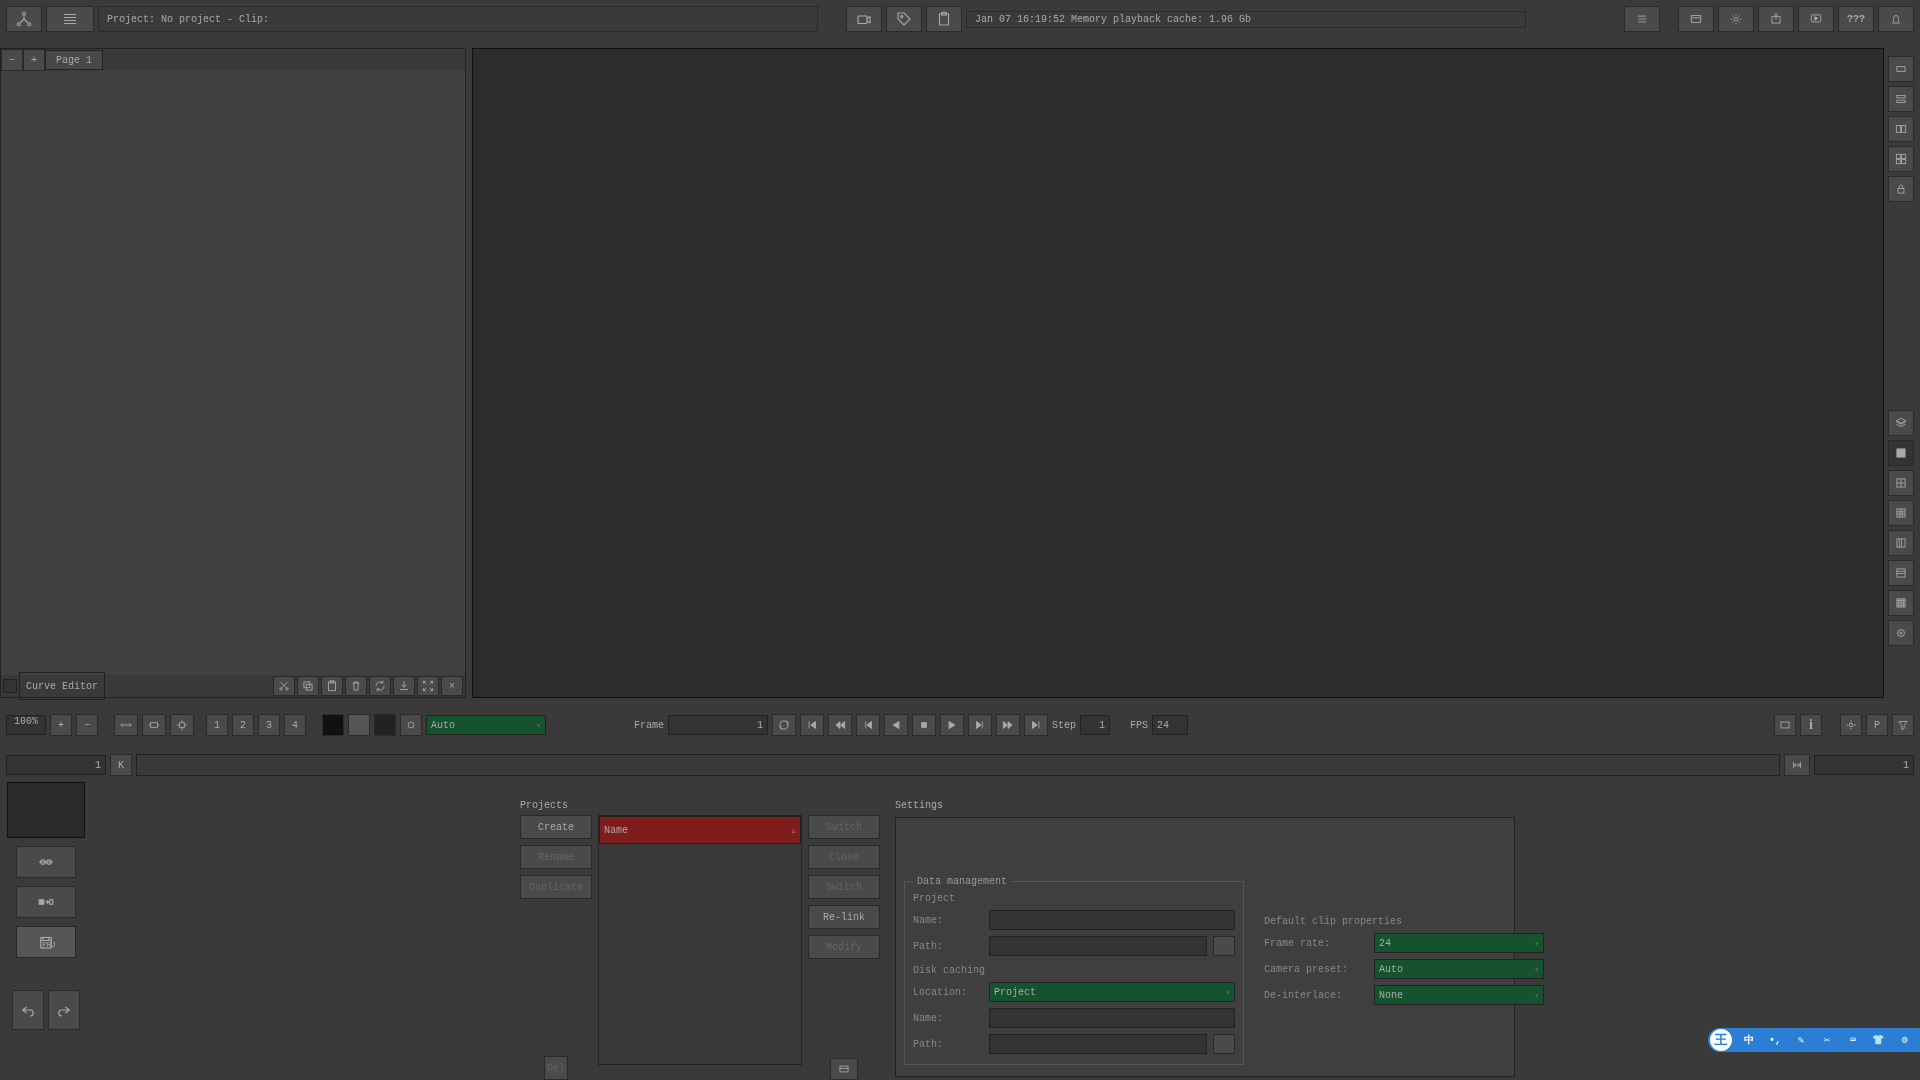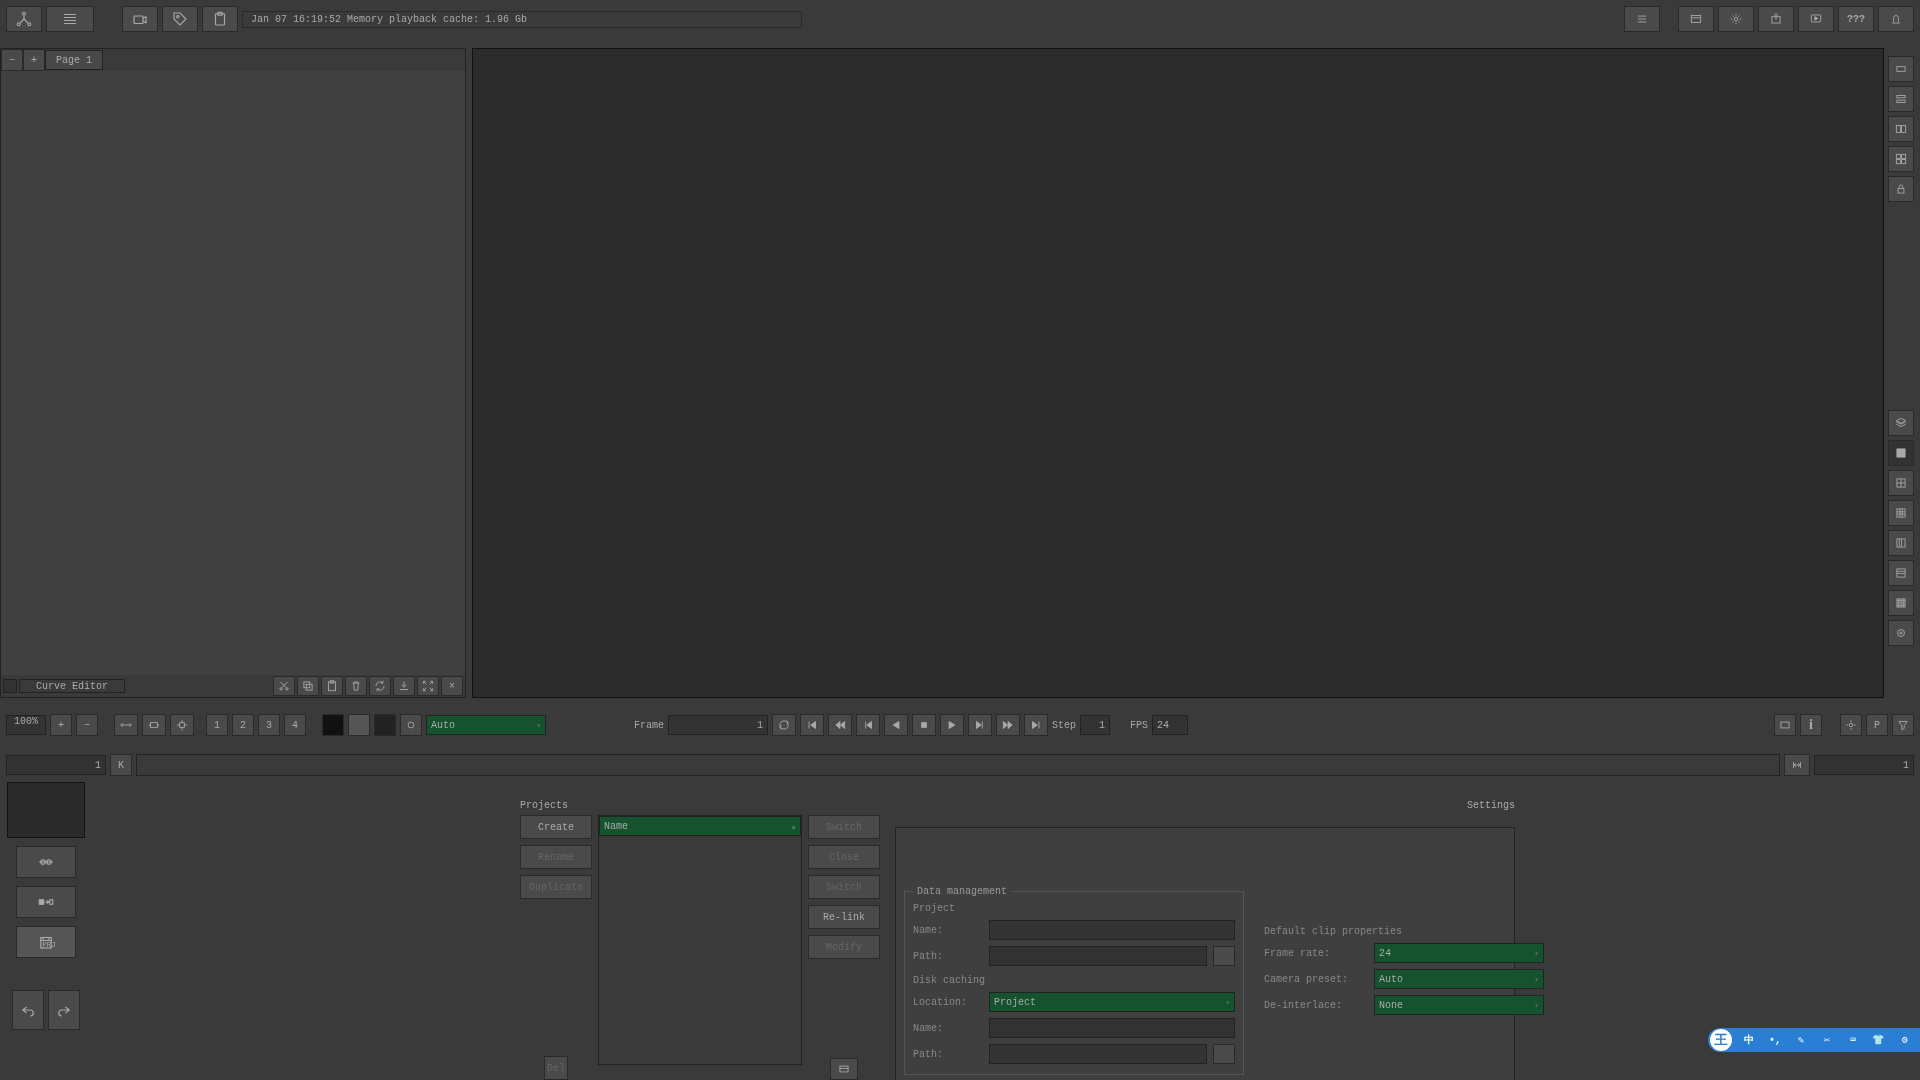--- a/index.html
+++ b/index.html
@@ -19,21 +19,21 @@
 #topbar .right-btns { display:flex; gap:4px; }
 
 
 #left-panel { position:absolute; top:48px; left:0; width:466px; height:650px; background:#414141; border:1px solid #222; }
 #left-tabbar { position:absolute; top:0; left:0; right:0; height:22px; display:flex; align-items:center; background:#3a3a3a; }
 #left-tabbar .sq { width:22px; height:22px; }
 .tab { background:#484848; border:1px solid #222; height:20px; padding:0 10px; display:inline-flex; align-items:center; }
 #left-footer { position:absolute; bottom:0; left:0; right:0; height:22px; display:flex; align-items:center; background:#3a3a3a; gap:2px; padding:0 2px;}
 #left-footer .sq { width:22px; height:20px; }
 #left-footer .chk { width:14px; height:14px; border:1px solid #222; background:#333; }
-#curve-editor { flex:0 0 auto; padding:0 16px; border:1px solid #222; height:14px; display:flex; align-items:center; }
+#curve-editor { flex:0 0 auto; padding:0 6px; border:1px solid #222; height:28px; display:flex; align-items:center; }
 
 
 #viewport { position:absolute; top:48px; left:472px; right:36px; height:650px; background:#2c2c2c; border:1px solid #111; }
 
 
 #right-strip { position:absolute; top:56px; right:6px; width:26px; display:flex; flex-direction:column; gap:4px; }
 #right-strip .rs-btn { width:26px; height:26px; }
 #right-strip .gap { height:200px; }
 
 
@@ -53,25 +53,25 @@
 #bottom-left .nav-row { display:flex; gap:4px; }
 #bottom-left .nav-btn { width:32px; height:40px; }
 
 #projects-panel { position:absolute; top:800px; left:520px; width:360px; height:280px; }
 #projects-panel .title { margin-bottom:4px; }
 #projects-panel .row { display:flex; gap:6px; margin-bottom:2px; }
 #projects-panel .col-btns { display:flex; flex-direction:column; gap:6px; width:72px; }
 #projects-panel .act-btn { width:72px; height:24px; font-size:10px; }
 #projects-panel .act-btn.disabled { color:#666; }
 #projects-panel .list { flex:1; background:#3a3a3a; border:1px solid #222; height:250px; }
-#projects-panel .list-header { background:#14532d; border:1px solid #222; height:20px; padding:0 4px; display:flex; align-items:center; justify-content:space-between; }
+#projects-panel .list-header { background:#7f1d1d; border:1px solid #222; height:28px; padding:0 4px; display:flex; align-items:center; justify-content:space-between; }
 #projects-panel .list-header::after { content:"▵"; font-size:8px; }
 
 #settings-panel { position:absolute; top:800px; left:895px; width:620px; height:280px; }
-#settings-panel .title { margin-bottom:16px;text-align:right; }
+#settings-panel .title { margin-bottom:6px; }
 #settings-panel .body { border:1px solid #222; background:#3f3f3f; padding:8px; height:260px; display:flex; gap:20px; }
 #settings-panel fieldset { border:1px solid #555; padding:6px 8px 10px 8px; position:relative; }
 #settings-panel legend { padding:0 4px; color:#999; }
 .field-row { display:flex; align-items:center; gap:6px; margin-top:6px; }
 .field-label { width:70px; text-align:left; color:#888; }
 .field-label-wide { width:104px; text-align:left; color:#888; }
 .field-input { flex:1; }
 .browse-btn { width:22px; height:20px; }
 
 
@@ -92,20 +92,21 @@
         <circle cx="5" cy="19" r="2"></circle>
         <circle cx="19" cy="19" r="2"></circle>
         <path d="M12 7v5M12 12l-5 5M12 12l5 5"></path>
       </svg>
     </button>
   <button class="btn wide-btn icon-lg">
       <svg viewBox="0 0 24 24">
         <path d="M4 6h16M4 10h16M4 14h16M4 18h16"></path>
       </svg>
     </button>
+  <div id="project-title">Project: No project - Clip:</div>
   <div style="flex:0 0 20px"></div>
   <button class="btn tool-btn icon-lg">
       <svg viewBox="0 0 24 24">
         <rect x="4" y="8" width="12" height="10" rx="1"></rect>
         <path d="M16 11l4-2v8l-4-2"></path>
       </svg>
     </button>
   <button class="btn tool-btn icon-lg">
       <svg viewBox="0 0 24 24">
         <path d="M4 4h8l8 8-8 8-8-8z"></path>

